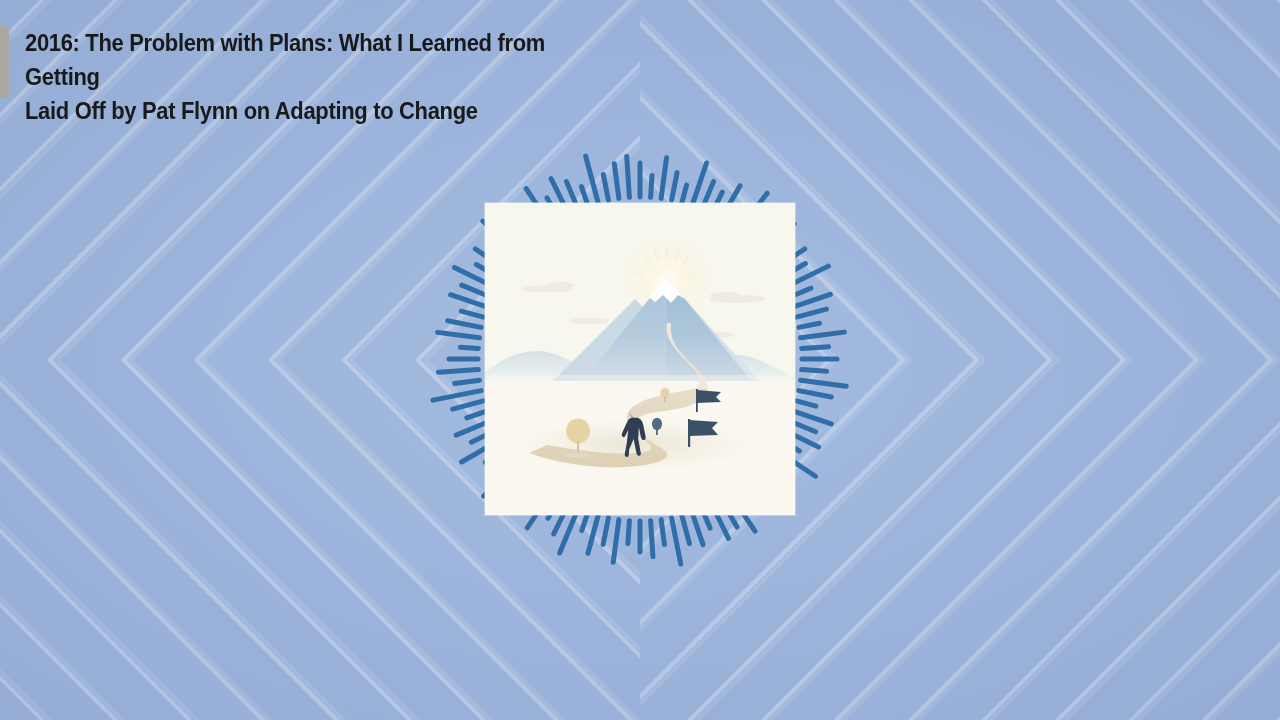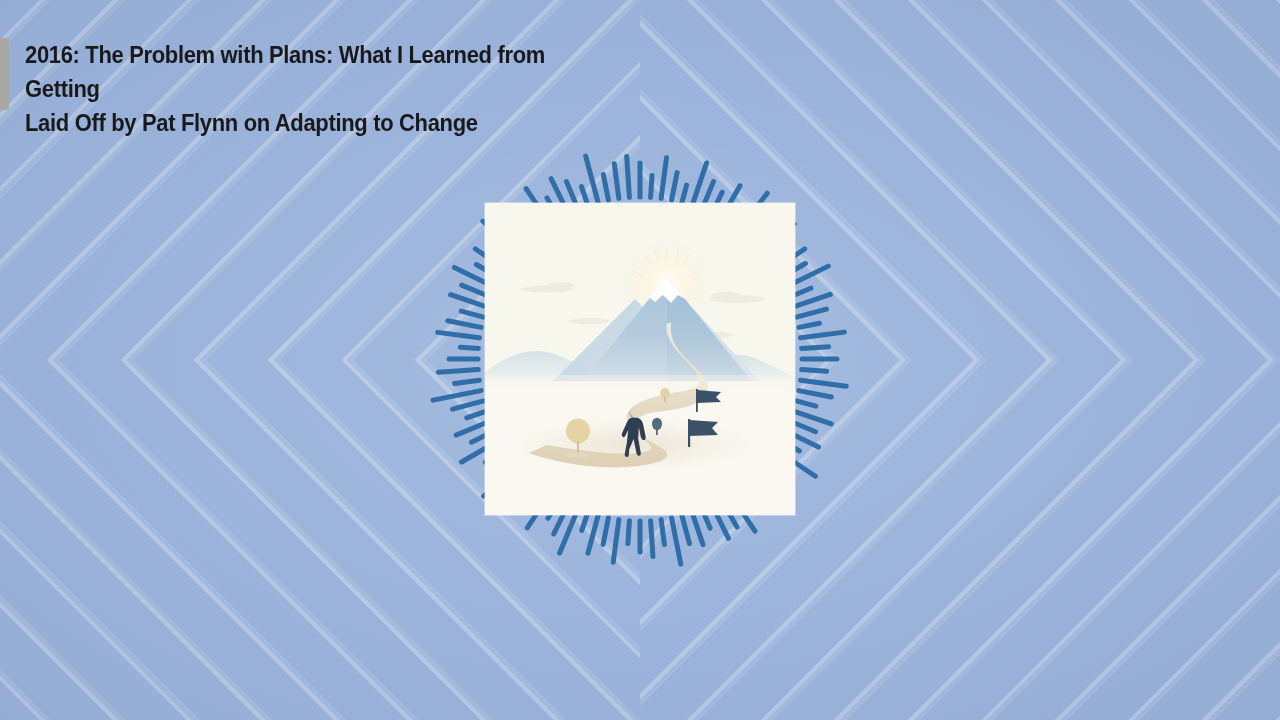--- a/index.html
+++ b/index.html
@@ -75,21 +75,21 @@
                 rgba(255,255,255,0.10) 0%,
                 rgba(255,255,255,0.00) 45%,
                 rgba(40,70,120,0.07) 100%);
     pointer-events: none;
   }
 
   
   #title-block {
     position: absolute;
     left: 0;
-    top: 38px;
+    top: 26px;
     display: flex;
     align-items: flex-start;
   }
   #title-accent-bar {
     width: 9px;
     height: 72px;
     background: #aaa8a2;
     margin-right: 16px;
     flex: 0 0 auto;
   }

